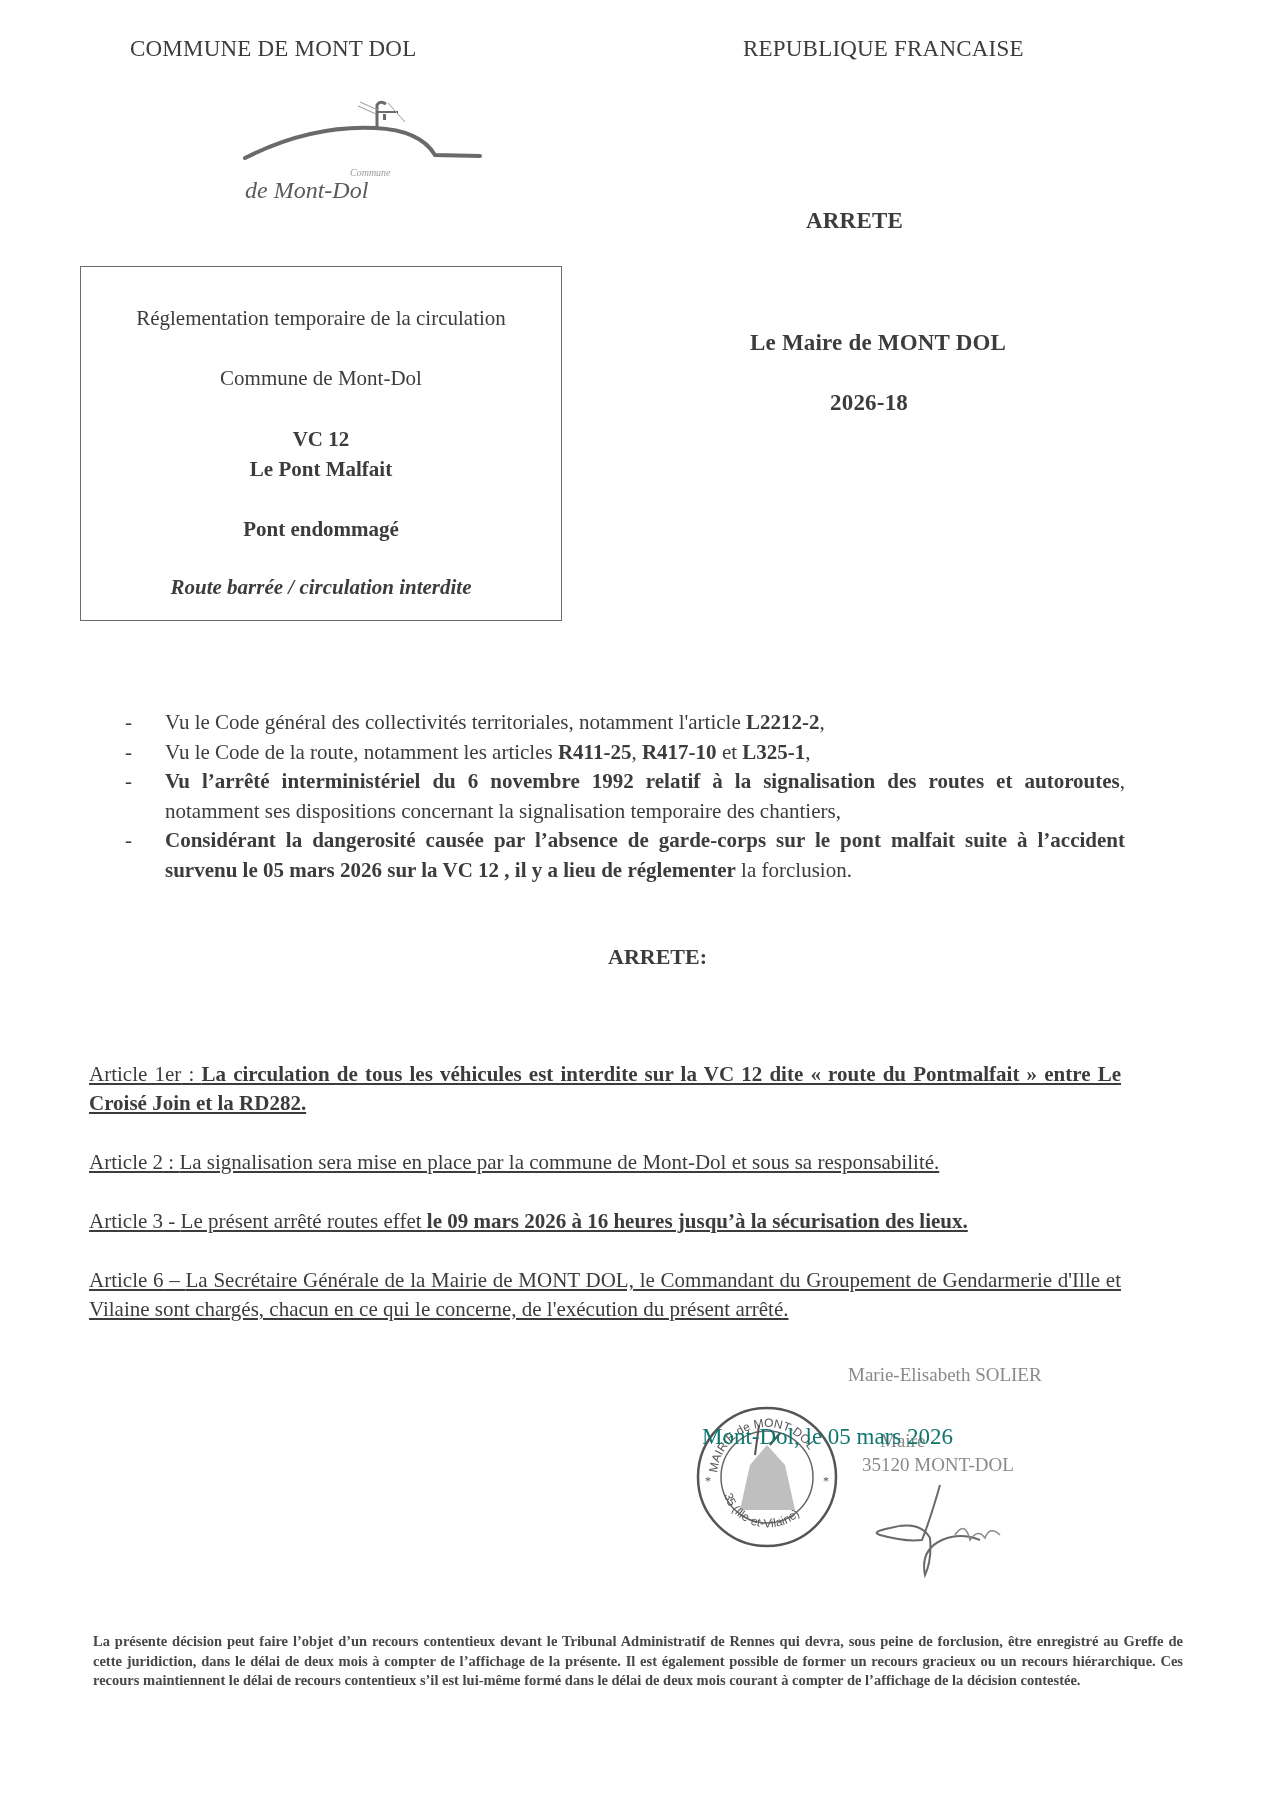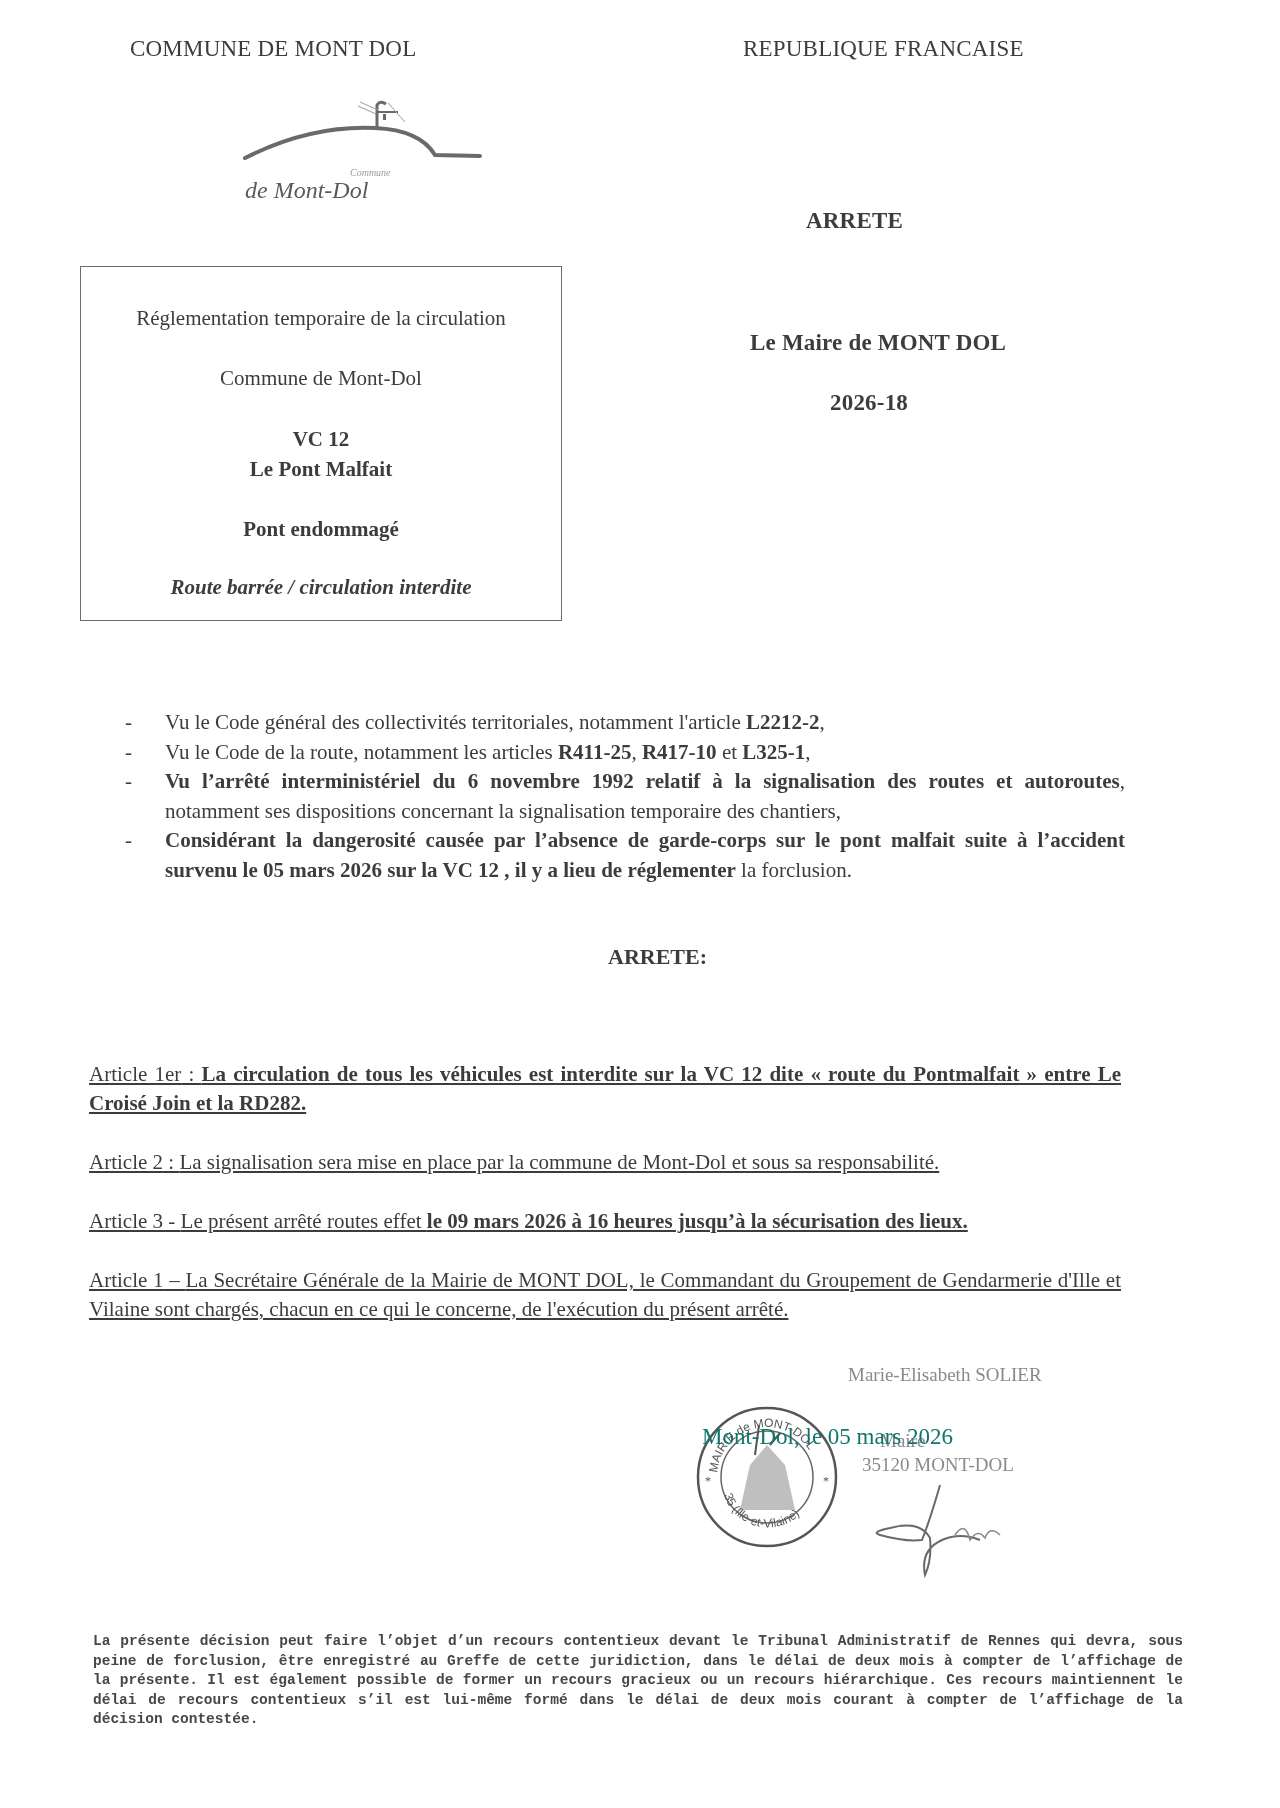--- a/index.html
+++ b/index.html
@@ -15,21 +15,21 @@
   .consid .row { position:relative; padding-left:40px; text-align:justify; }
   .consid .dash { position:absolute; left:0; top:0; }
   .arr { left:608px; top:944px; font-size:22px; font-weight:bold; }
   .articles { left:89px; top:1060px; width:1032px; font-size:21px; line-height:29px; }
   .art { margin:0 0 30px 0; text-align:justify;text-decoration:underline; }
   .art .lbl { text-decoration:underline; }
   .sig-date { left:702px; top:1424px; font-size:23px; color:#0f766e; white-space:nowrap; z-index:3; }
   .stamp-txt { color:#8a8a8a; font-size:19px; white-space:nowrap; z-index:2; }
   #seal { left:695px; top:1405px; width:145px; height:145px; z-index:1; }
   #signature { left:860px; top:1480px; width:160px; height:100px; }
-  .foot { left:93px; top:1632px; width:1090px; font-size:14.5px; line-height:19.5px; font-weight:bold; text-align:justify; color:#474747;font-family:Liberation Mono, monospace; }
+  .foot { left:93px; top:1632px; width:1090px; font-size:14.5px; line-height:19.5px; font-weight:bold; text-align:justify; color:#474747; }
 </style>
 </head>
 <body>
 
 <div class="abs hdr" style="left:130px; top:36px;">COMMUNE DE MONT DOL</div>
 <div class="abs hdr" style="left:743px; top:36px;">REPUBLIQUE FRANCAISE</div>
 
 <div class="abs" id="logo">
   <svg width="245" height="110" viewBox="0 0 245 110">
     <path d="M5 58 Q70 25 135 28 Q180 30 195 55 L240 56" fill="none" stroke="#6a6a6a" stroke-width="4" stroke-linecap="round"></path>
@@ -61,21 +61,21 @@
   <div class="row"><span class="dash">-</span><b>Vu l’arrêté interministériel du 6 novembre 1992 relatif à la signalisation des routes et autoroutes</b><span>, notamment ses dispositions concernant la signalisation temporaire des chantiers,</span></div>
   <div class="row"><span class="dash">-</span><b> Considérant la dangerosité causée par l’absence de garde-corps sur le pont malfait suite à l’accident survenu le 05 mars 2026 sur la VC 12 , il y a lieu de réglementer</b><span> la forclusion.</span></div>
 </div>
 
 <div class="abs arr">ARRETE:</div>
 
 <div class="abs articles">
   <div class="art"><span class="lbl">Article 1er</span><span> : </span><b>La circulation de tous les véhicules est interdite sur la VC 12 dite « route du Pontmalfait » entre Le Croisé Join et la RD282.</b></div>
   <div class="art"><span class="lbl">Article 2</span><span> : </span><span>La signalisation sera mise en place par la commune de Mont-Dol et sous sa responsabilité.</span></div>
   <div class="art"><span class="lbl">Article 3</span><span> - </span><span>Le présent arrêté routes effet </span><b>le 09 mars 2026 à 16 heures jusqu’à la sécurisation des lieux.</b></div>
-  <div class="art"><span class="lbl">Article 1</span><span> – </span><span>La Secrétaire Générale de la Mairie de MONT DOL, le Commandant du Groupement de Gendarmerie d'Ille et Vilaine sont chargés, chacun en ce qui le concerne, de l'exécution du présent arrêté.</span></div>
+  <div class="art"><span class="lbl">Article 6</span><span> – </span><span>La Secrétaire Générale de la Mairie de MONT DOL, le Commandant du Groupement de Gendarmerie d'Ille et Vilaine sont chargés, chacun en ce qui le concerne, de l'exécution du présent arrêté.</span></div>
 </div>
 
 <div class="abs" id="seal">
   <svg width="145" height="145" viewBox="0 0 145 145">
     <defs>
       <path id="arcTop" d="M22 72 A50 50 0 0 1 122 72"></path>
       <path id="arcBot" d="M28 86 A46 46 0 0 0 118 86"></path>
     </defs>
     <circle cx="72" cy="72" r="69" fill="none" stroke="#555" stroke-width="2.5"></circle>
     <circle cx="72" cy="72" r="46" fill="none" stroke="#666" stroke-width="1.5"></circle>

